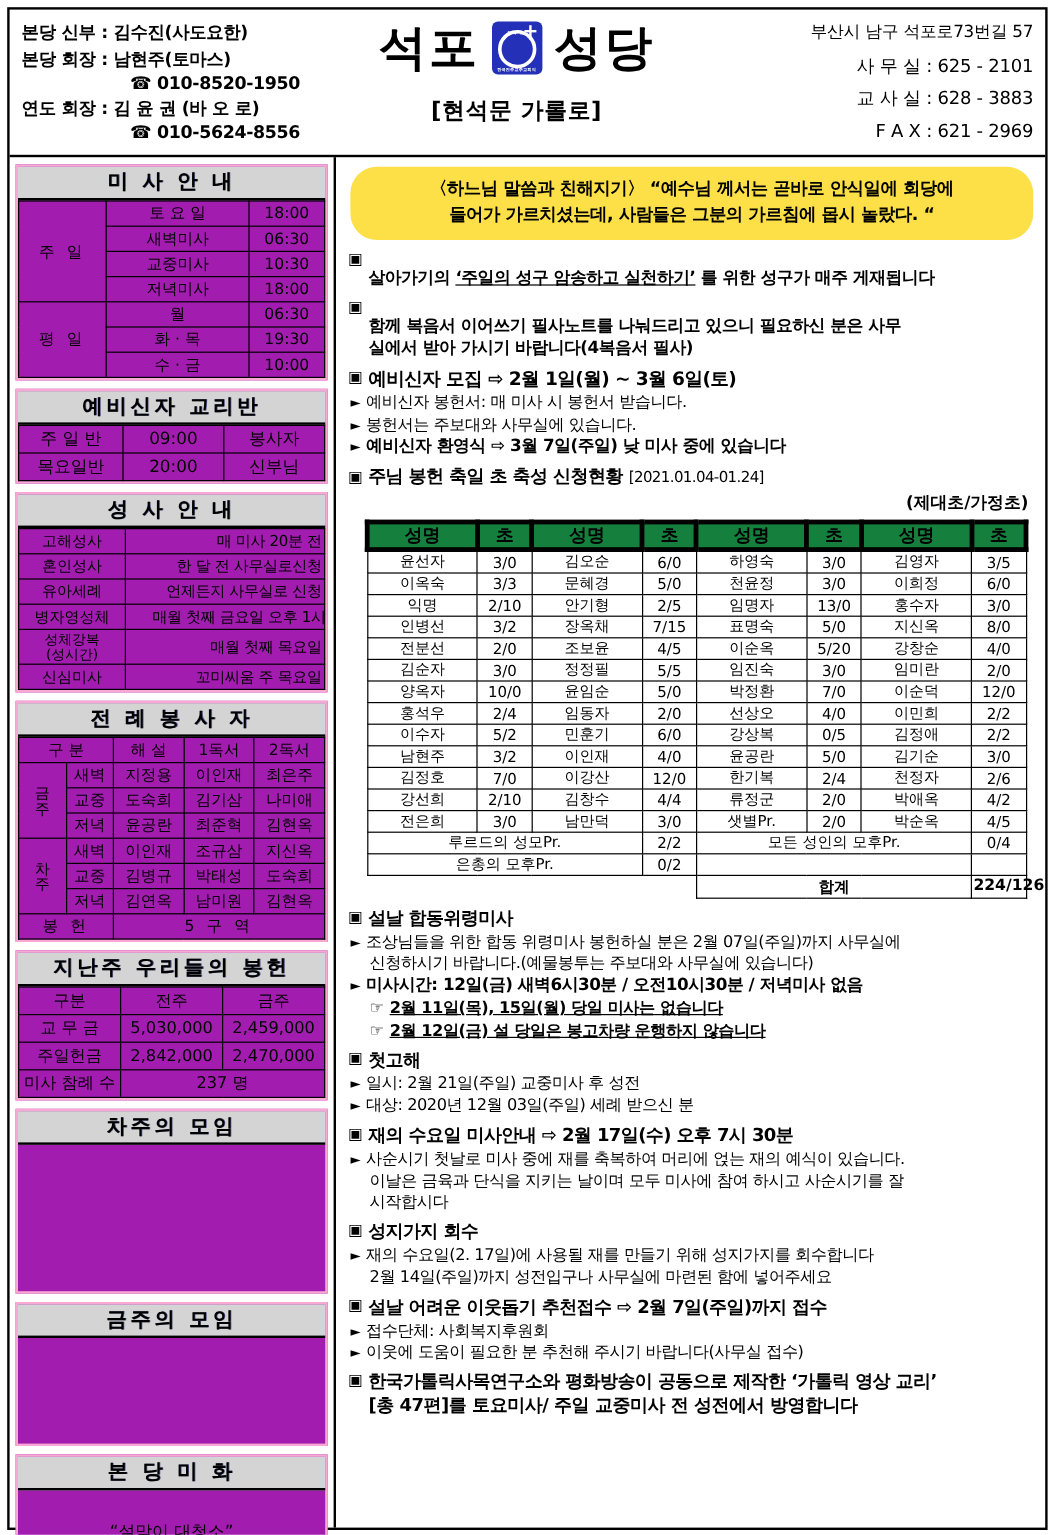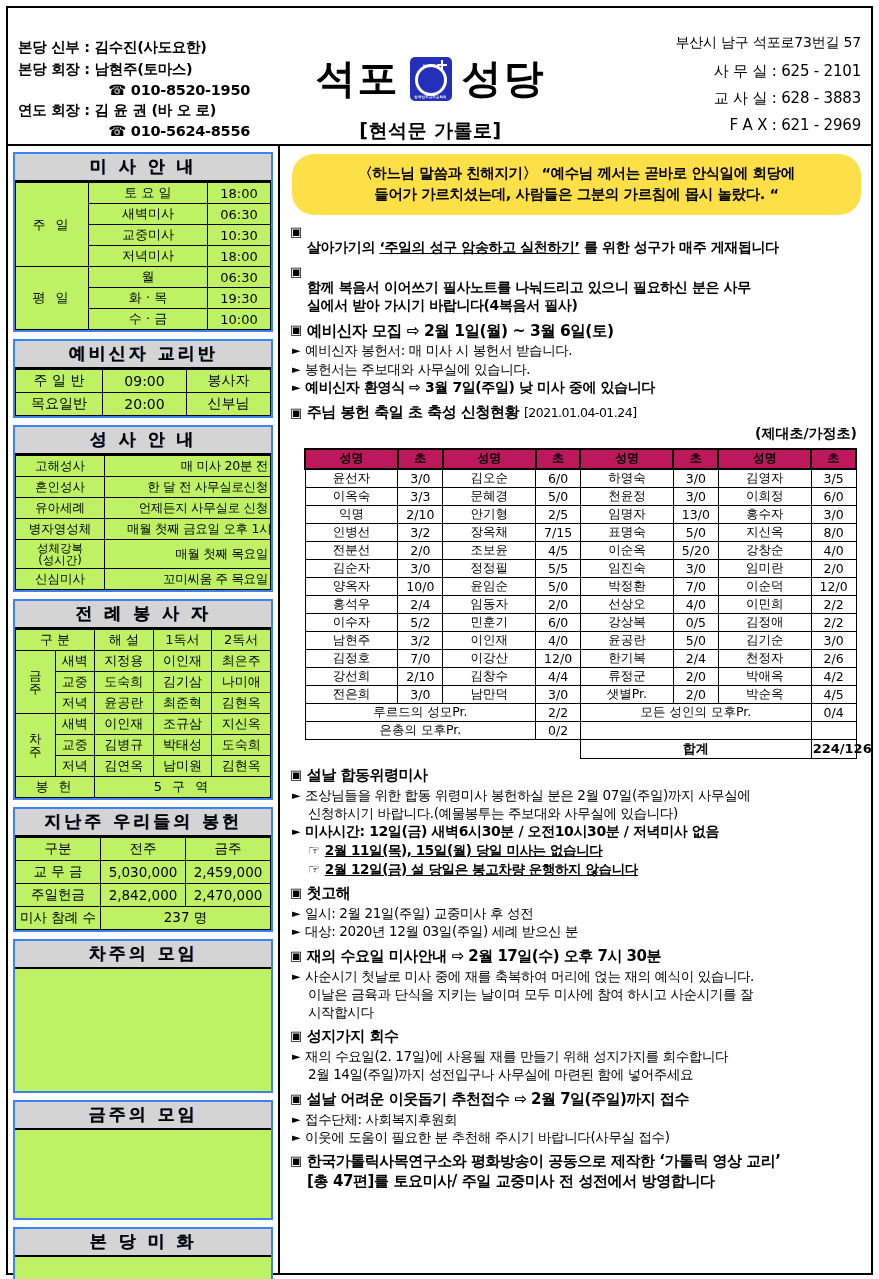--- a/index.html
+++ b/index.html
@@ -11,23 +11,23 @@
     width:879px;height:1279px;box-sizing:border-box;
     position:relative;background:#fff;
     padding:6px 6px 4px 6px;
   }
   .outer{
     border:2px solid #000;width:100%;height:100%;box-sizing:border-box;
     display:flex;flex-direction:column;
   }
   
   .header{
-    display:flex;align-items:flex-end;
+    display:flex;align-items:flex-start;
     border-bottom:2px solid #000;
-    height:138px;box-sizing:border-box;
+    height:123px;box-sizing:border-box;
   }
   .hdr-left{
     width:272px;box-sizing:border-box;
     padding:8px 6px 4px 10px;
     display:flex;flex-direction:column;justify-content:center;
     font-size:14.5px;font-weight:bold;letter-spacing:-.3px;
   }
   .hdr-left div{padding:1.5px 0;white-space:nowrap;}
   .hl-indent{text-align:right;padding-right:24px !important;}
   .hdr-mid{
@@ -74,21 +74,21 @@
     border-right:2px solid #000;
     padding:6px 5px 4px 5px;
     display:flex;flex-direction:column;
   }
   .col-right{
     flex:1;box-sizing:border-box;
     padding:6px 8px 4px 10px;
     display:flex;flex-direction:column;
   }
   
-  .box{border:2px solid #3b82f6;margin-bottom:7px;background:#bef264;}
+  .box{border:2px solid #f9a8d4;margin-bottom:7px;background:#a21caf;}
   .box-title{
     background:#d4d4d4;border-bottom:2px solid #000;
     text-align:center;font-weight:bold;font-size:17px;
     padding:1px 0 2px 0;letter-spacing:3px;
     color:#000;
     text-shadow:0.7px 0 0 #5a5a8a;
   }
   table.t{border-collapse:collapse;width:100%;table-layout:fixed;font-size:13px;}
   table.t td,table.t th{
     border:1px solid #000;text-align:center;padding:1px 2px;
@@ -139,22 +139,22 @@
     padding-left:18px;display:flex;gap:5px;align-items:flex-start;
   }
   .ul{text-decoration:underline;}
   .right-align{text-align:right;font-size:14px;font-weight:bold;padding:2px 6px 2px 0;}
   
   table.candle{
     border-collapse:collapse;width:100%;table-layout:fixed;
     font-size:12.5px;margin:1px 0 0 0;
   }
   table.candle th{
-    background:#be185d;border:2px solid #000000;font-weight:bold;
-    font-size:12px;height:18px;padding:0;
+    background:#15803d;border:4px solid #000000;font-weight:bold;
+    font-size:15px;height:18px;padding:0;
   }
   table.candle td{
     border:1px solid #000;text-align:center;height:17px;padding:0 1px;
     font-size:12.5px;white-space:nowrap;
   }
   table.candle td.wide{font-size:12.5px;}
   table.candle td.tot{font-weight:bold;font-size:13px;}
   .candle-wrap{padding:0 6px 0 14px;margin-bottom:7px;}
 </style>
 </head>

